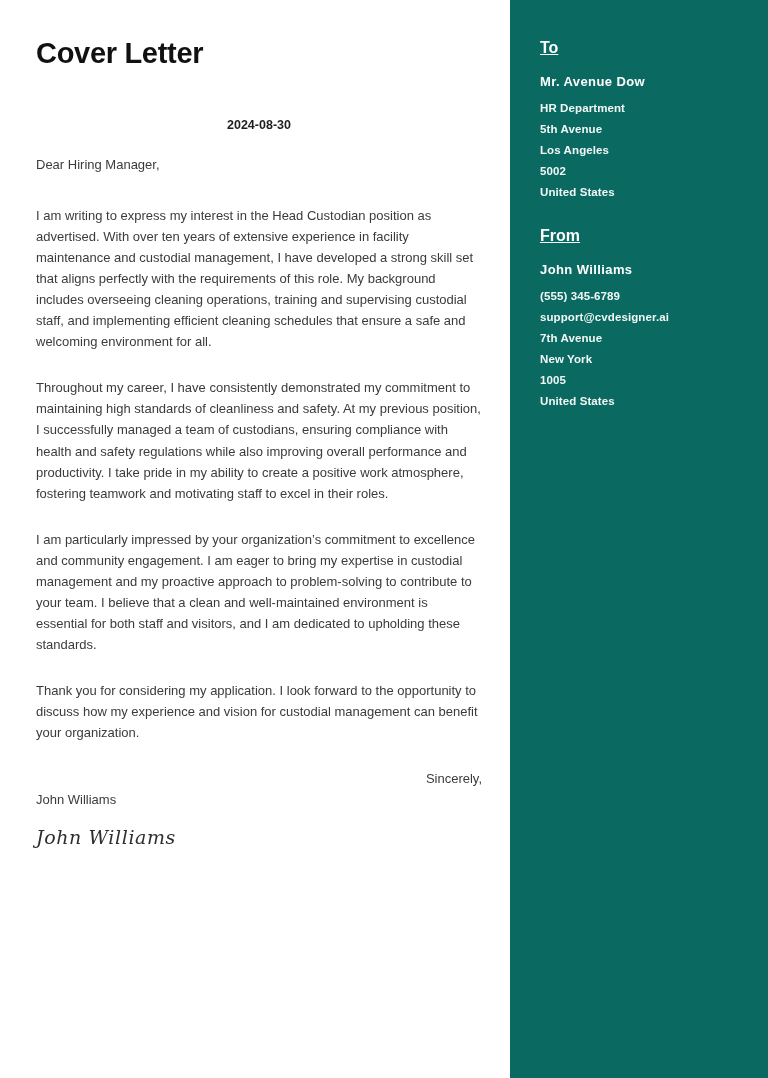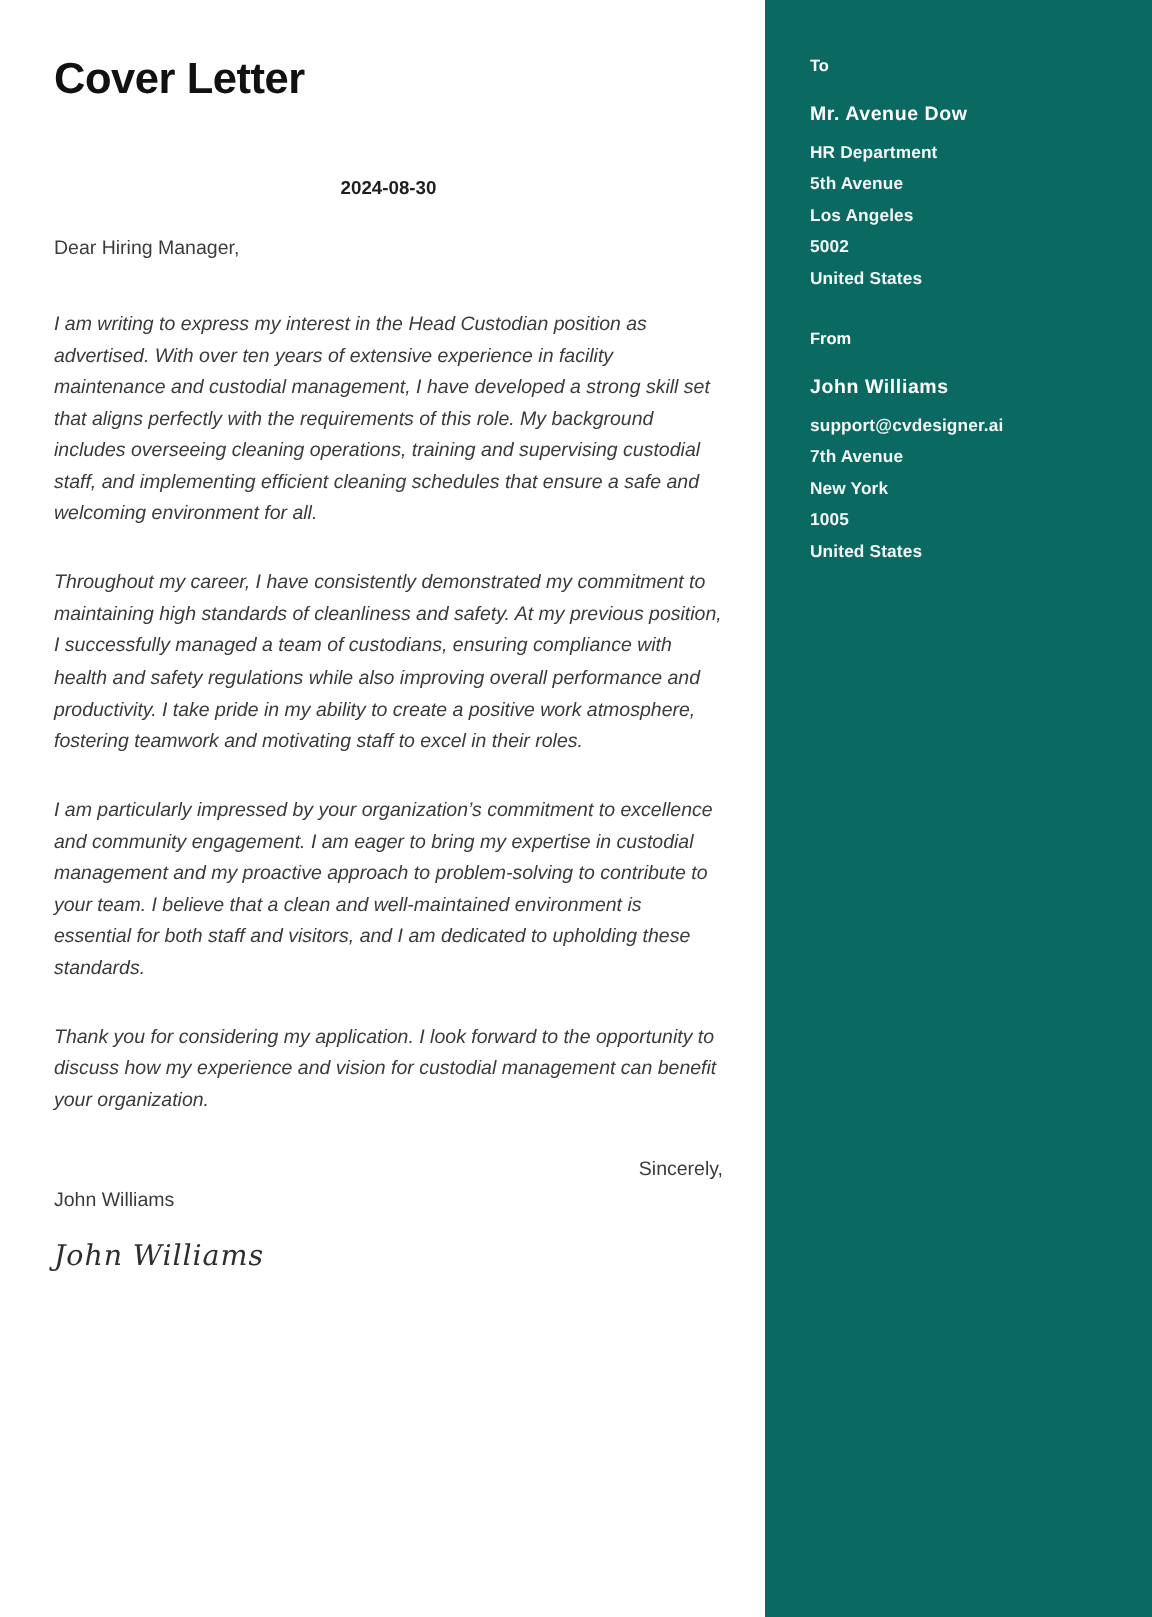--- a/index.html
+++ b/index.html
@@ -55,21 +55,20 @@
     line-height: 1.55;
     margin: 0 0 30px 0;
   }
   .para {
     font-size: 13px;
     color: #3b3b3b;
     line-height: 1.62;
     margin: 0 0 25px 0;
     max-width: 450px;
     text-align: left;
-    font-style: italic;
   }
   .closing {
     font-size: 13px;
     color: #3b3b3b;
     line-height: 1.62;
     margin: 14px 0 0 0;
     text-align: right;
   }
   .closing-name {
     font-size: 13px;
@@ -93,25 +92,26 @@
     right: 0;
     top: 0;
     width: 258px;
     height: 1078px;
     background: #0a6a62;
     box-sizing: border-box;
     padding: 38px 22px 0 30px;
     color: #ffffff;
   }
   .side-heading {
-    font-size: 11px;
+    font-size: 16px;
     font-weight: bold;
     color: #ffffff;
     margin: 0 0 16px 0;
     line-height: 1.2;
+    text-decoration: underline;
   }
   .side-name {
     font-size: 13px;
     font-weight: bold;
     color: #ffffff;
     letter-spacing: 0.4px;
     margin: 0 0 6px 0;
     line-height: 1.45;
   }
   .side-line {
@@ -166,20 +166,21 @@
       <p class="side-line">HR Department</p>
       <p class="side-line">5th Avenue</p>
       <p class="side-line">Los Angeles</p>
       <p class="side-line">5002</p>
       <p class="side-line">United States</p>
     </div>
 
     <div class="side-block from-block">
       <p class="side-heading">From</p>
       <p class="side-name">John Williams</p>
+      <p class="side-line">(555) 345-6789</p>
       <p class="side-line">support@cvdesigner.ai</p>
       <p class="side-line">7th Avenue</p>
       <p class="side-line">New York</p>
       <p class="side-line">1005</p>
       <p class="side-line">United States</p>
     </div>
 
   </div>
 
 </div>

